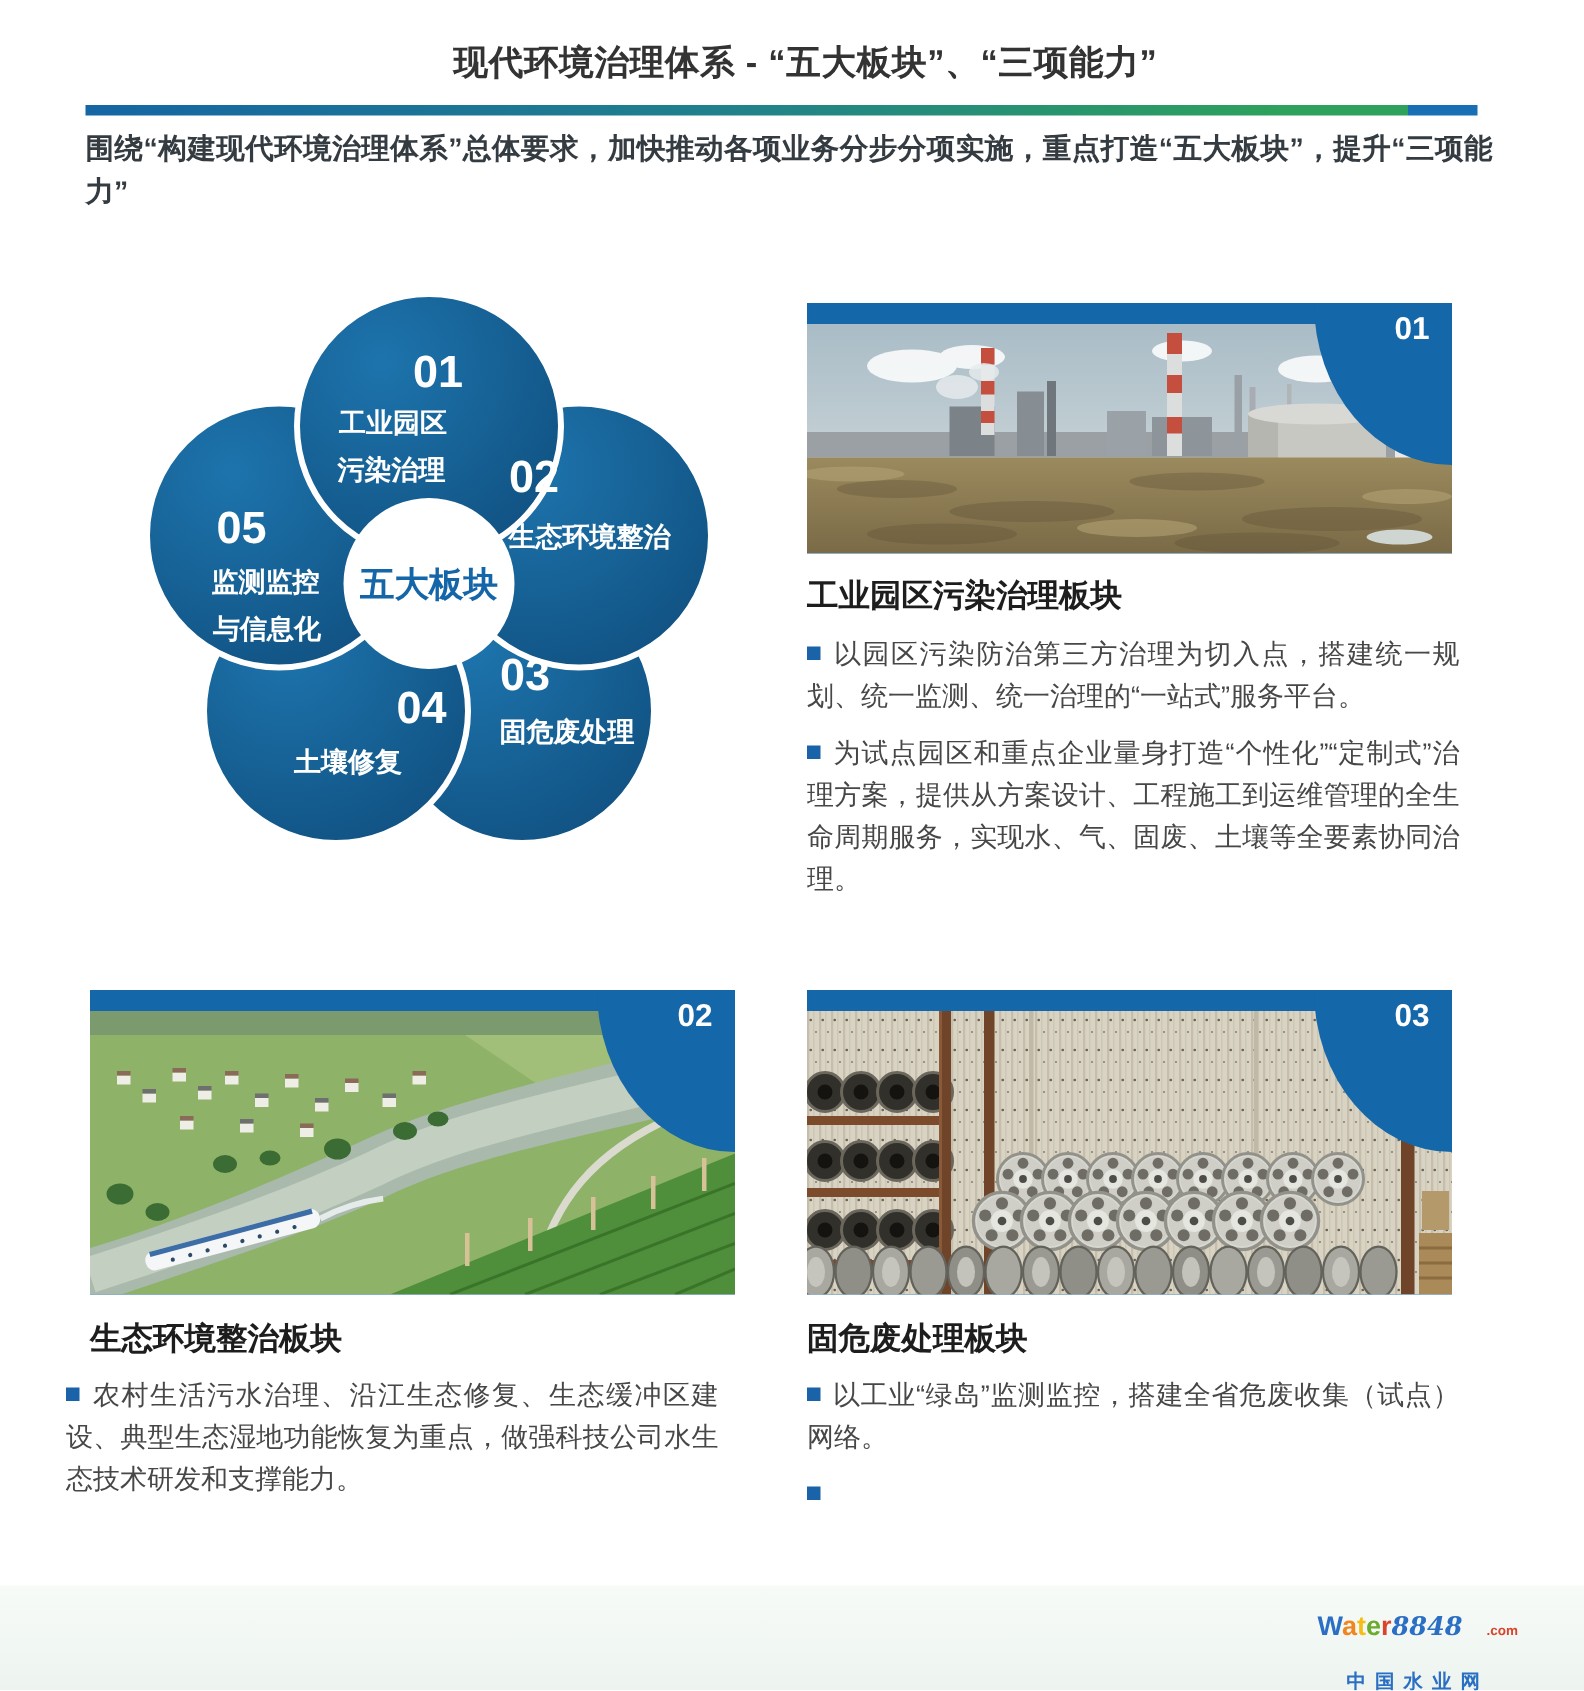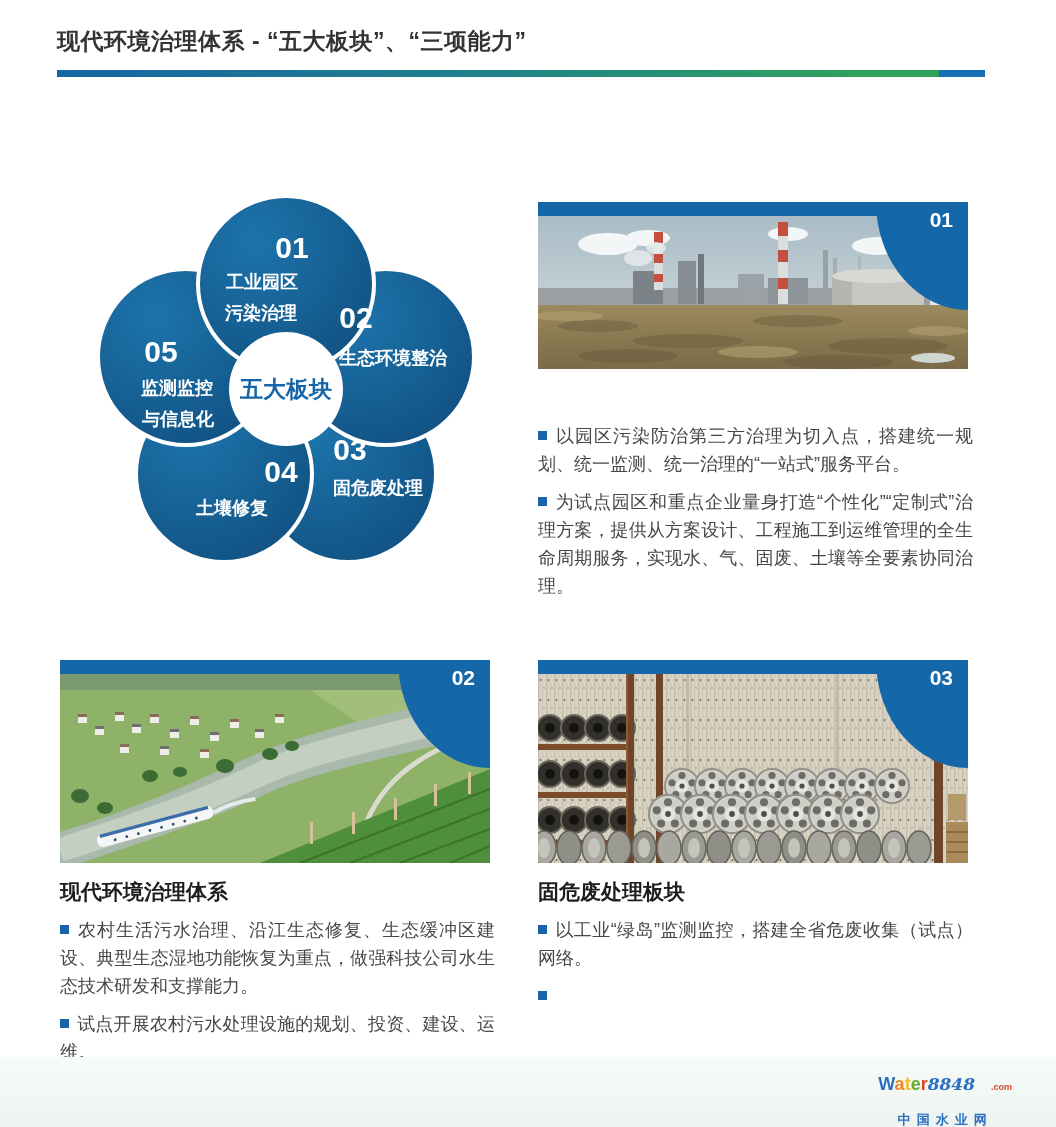--- a/index.html
+++ b/index.html
@@ -1,20 +1,20 @@
 <!DOCTYPE html>
 <html><head>
 <meta charset="utf-8">
 <style>
   html,body{margin:0;padding:0;background:#ffffff;}
   body{font-family:"Liberation Sans","DejaVu Sans",sans-serif;}
   .page{position:relative;width:1056px;height:1127px;background:#ffffff;overflow:hidden;}
   .abs{position:absolute;}
 
-  .title{left:57px;top:26px;width:960px;font-size:23px;font-weight:800;color:#333333;letter-spacing:.5px;}
+  .title{left:57px;top:26px;width:960px;font-size:23px;font-weight:800;color:#333333;letter-spacing:.5px;text-align:center;}
   .rule{left:57px;top:70px;width:928px;height:7px;
         background:linear-gradient(90deg,#1566a3 0%,#20808c 45%,#2ea15c 86%,#2ea15c 95%,#196fb3 95%);}
   .intro{left:57px;top:86px;width:938px;font-size:19px;font-weight:700;color:#343b41;line-height:1.5;text-align:justify;}
 
   .diagram{left:88px;top:196px;width:410px;height:390px;}
   .pnum{fill:#ffffff;font-size:30px;font-weight:700;text-anchor:middle;}
   .plabel{fill:#ffffff;font-size:18px;font-weight:700;text-anchor:middle;}
   .pcenter{fill:#1566a8;font-size:23px;font-weight:800;text-anchor:middle;}
 
   .photo{position:absolute;background:#1467a8;overflow:hidden;}
@@ -22,40 +22,41 @@
   .photo2{left:60px;top:660px;width:430px;height:203px;}
   .photo3{left:538px;top:660px;width:430px;height:203px;}
   .scene{position:absolute;left:0;top:14px;}
   .corner{position:absolute;top:0;right:0;width:92px;height:108px;background:#1467a8;
           border-bottom-left-radius:100% 100%;}
   .corner .num{position:absolute;top:6px;right:15px;color:#ffffff;font-size:21px;font-weight:700;}
 
   .sec-heading{font-size:21px;font-weight:800;color:#1d1d1d;}
   .h1{left:538px;top:383px;} .h2{left:60px;top:878px;} .h3{left:538px;top:878px;}
   .bullets{width:437px;font-size:18px;color:#474747;line-height:28px;text-align:justify;}
-  .b1{left:538px;top:422px;} .b2{left:60px;top:916px;} .b3{left:538px;top:916px;}
+  .b1{left:538px;top:422px;} .b2{left:44px;top:916px;} .b3{left:538px;top:916px;}
   .bullet{margin:0 2px 10px 0;}
   .sq{display:inline-block;width:9px;height:9px;background:#1a63a8;margin-right:8px;vertical-align:2px;}
 
   .footer{left:0;top:1057px;width:1056px;height:70px;
           background:linear-gradient(180deg,#f7fbf8 0%,#edf4ef 100%);}
   .logo{position:absolute;right:44px;top:18px;text-align:center;line-height:1;}
   .logo-l1{font-size:18px;font-weight:800;white-space:nowrap;}
   .l-blue{color:#2b6fc4}.l-orange{color:#f0861f}.l-yellow{color:#f6bd17}.l-green{color:#6cab2e}.l-red{color:#d9452c}
   .l-num{font-family:"DejaVu Serif",serif;font-style:italic;font-weight:700;color:#2b6fc4;font-size:17px;}
   .l-com{font-size:9px;color:#d9452c;font-weight:700;margin-left:16px;}
   .logo-l2{margin-top:20px;font-size:13px;font-weight:700;color:#2b6fc4;letter-spacing:6px;white-space:nowrap;}
 </style>
 </head>
 <body>
 
 <div class="page">
 
   <div class="abs title">现代环境治理体系 - “五大板块”、“三项能力”</div>
   <div class="abs rule"></div>
+  <div class="abs intro">围绕“构建现代环境治理体系”总体要求，加快推动各项业务分步分项实施，重点打造“五大板块”，提升“三项能力”</div>
 
   <svg class="abs diagram" viewBox="0 0 410 390">
     <defs>
       <radialGradient id="pg" cx="32%" cy="26%" r="95%">
         <stop offset="0%" stop-color="#1d74ad"></stop>
         <stop offset="100%" stop-color="#0f4d7c"></stop>
       </radialGradient>
     </defs>
 
     <circle cx="260" cy="278" r="88" fill="url(#pg)" stroke="#ffffff" stroke-width="4"></circle>
@@ -356,29 +357,29 @@
         <rect x="408" y="148" width="22" height="41" fill="#a98a58"></rect>
         <path d="M408,158 h22 M408,168 h22 M408,178 h22" stroke="#8a6c3e" stroke-width="2"></path>
         <rect x="410" y="120" width="18" height="26" fill="#b49a6a"></rect>
       </g>
     </svg>
     <div class="corner">
       <span class="num">03</span>
     </div>
   </div>
 
+  <div class="abs sec-heading h1">工业园区污染治理板块</div>
   <div class="abs bullets b1">
     <p class="bullet"><span class="sq"></span><span>以园区污染防治第三方治理为切入点，搭建统一规划、统一监测、统一治理的“一站式”服务平台。</span></p>
     <p class="bullet"><span class="sq"></span><span>为试点园区和重点企业量身打造“个性化”“定制式”治理方案，提供从方案设计、工程施工到运维管理的全生命周期服务，实现水、气、固废、土壤等全要素协同治理。</span></p>
   </div>
 
-  <div class="abs sec-heading h2">现代环境治理体系</div>
+  <div class="abs sec-heading h2">生态环境整治板块</div>
   <div class="abs bullets b2">
     <p class="bullet"><span class="sq"></span><span>农村生活污水治理、沿江生态修复、生态缓冲区建设、典型生态湿地功能恢复为重点，做强科技公司水生态技术研发和支撑能力。</span></p>
-    <p class="bullet"><span class="sq"></span><span>试点开展农村污水处理设施的规划、投资、建设、运维。</span></p>
   </div>
 
   <div class="abs sec-heading h3">固危废处理板块</div>
   <div class="abs bullets b3">
     <p class="bullet"><span class="sq"></span><span>以工业“绿岛”监测监控，搭建全省危废收集（试点）网络。</span></p>
     <p class="bullet"><span class="sq"></span></p>
   </div>
 
   <div class="abs footer">
     <div class="logo">

